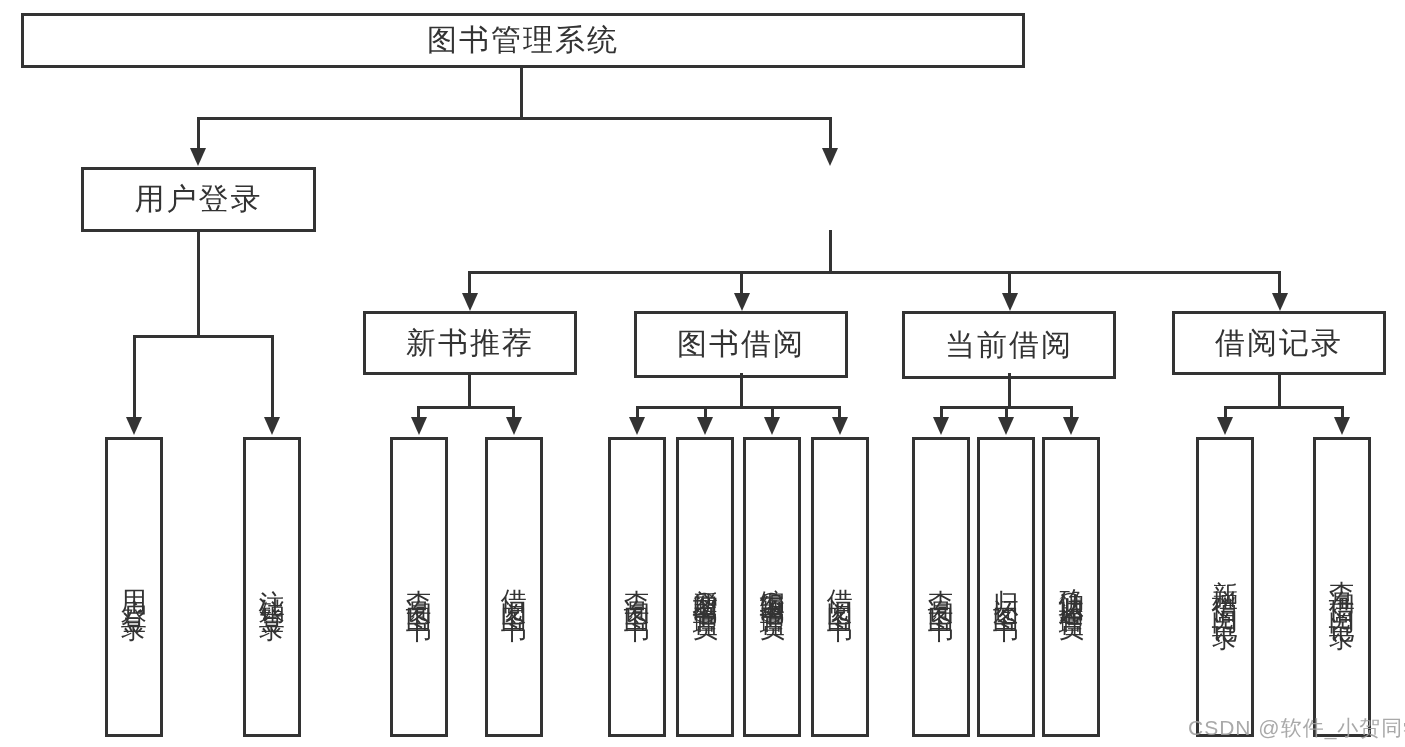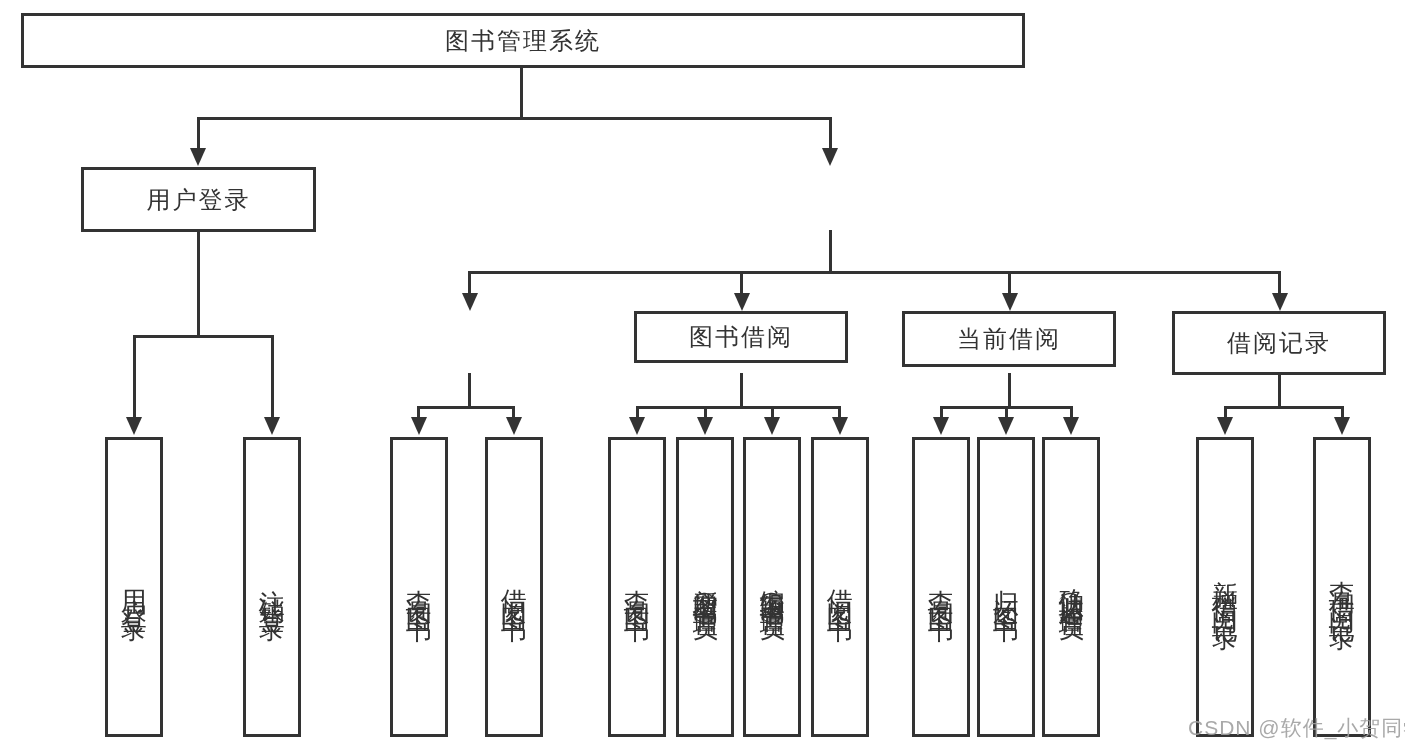--- a/index.html
+++ b/index.html
@@ -16,21 +16,21 @@
     overflow:hidden;
   }
   .node{
     position:absolute;
     box-sizing:border-box;
     border:3px solid var(--line);
     background:var(--bg);
     display:flex;align-items:center;justify-content:center;
   }
   .hlabel{
-    font-size:24px;color:var(--text);letter-spacing:2px;white-space:nowrap;
+    font-size:30px;color:var(--text);letter-spacing:2px;white-space:nowrap;
   }
   .leaf{top:437px;height:300px;width:58px;}
   .vtext{
     writing-mode:vertical-lr;
     text-orientation:mixed;
     font-size:26px;line-height:1.1;letter-spacing:9px;
     color:var(--text);
     white-space:nowrap;
   }
   .vtext.long{font-size:25px;letter-spacing:4px;}
@@ -79,24 +79,27 @@
   <div class="h" style="left:469px;top:271px;width:812px"></div>
   <div class="v" style="left:468px;top:271px;height:24px"></div>
   <div class="arr" style="left:462px;top:293px"></div>
   <div class="v" style="left:740px;top:271px;height:24px"></div>
   <div class="arr" style="left:734px;top:293px"></div>
   <div class="v" style="left:1008px;top:271px;height:24px"></div>
   <div class="arr" style="left:1002px;top:293px"></div>
   <div class="v" style="left:1278px;top:271px;height:24px"></div>
   <div class="arr" style="left:1272px;top:293px"></div>
 
-  <div class="node" style="left:634px;top:311px;width:214px;height:52px">
+  <div class="node" style="left:363px;top:311px;width:214px;height:64px">
+    <span class="hlabel">新书推荐</span>
+  </div>
+  <div class="node" style="left:634px;top:311px;width:214px;height:67px">
     <span class="hlabel">图书借阅</span>
   </div>
-  <div class="node" style="left:902px;top:311px;width:214px;height:56px">
+  <div class="node" style="left:902px;top:311px;width:214px;height:68px">
     <span class="hlabel">当前借阅</span>
   </div>
   <div class="node" style="left:1172px;top:311px;width:214px;height:64px">
     <span class="hlabel">借阅记录</span>
   </div>
 
   <div class="v" style="left:468px;top:373px;height:35px"></div>
   <div class="h" style="left:417px;top:406px;width:98px"></div>
   <div class="v" style="left:417px;top:406px;height:13px"></div>
   <div class="arr" style="left:411px;top:417px"></div>

